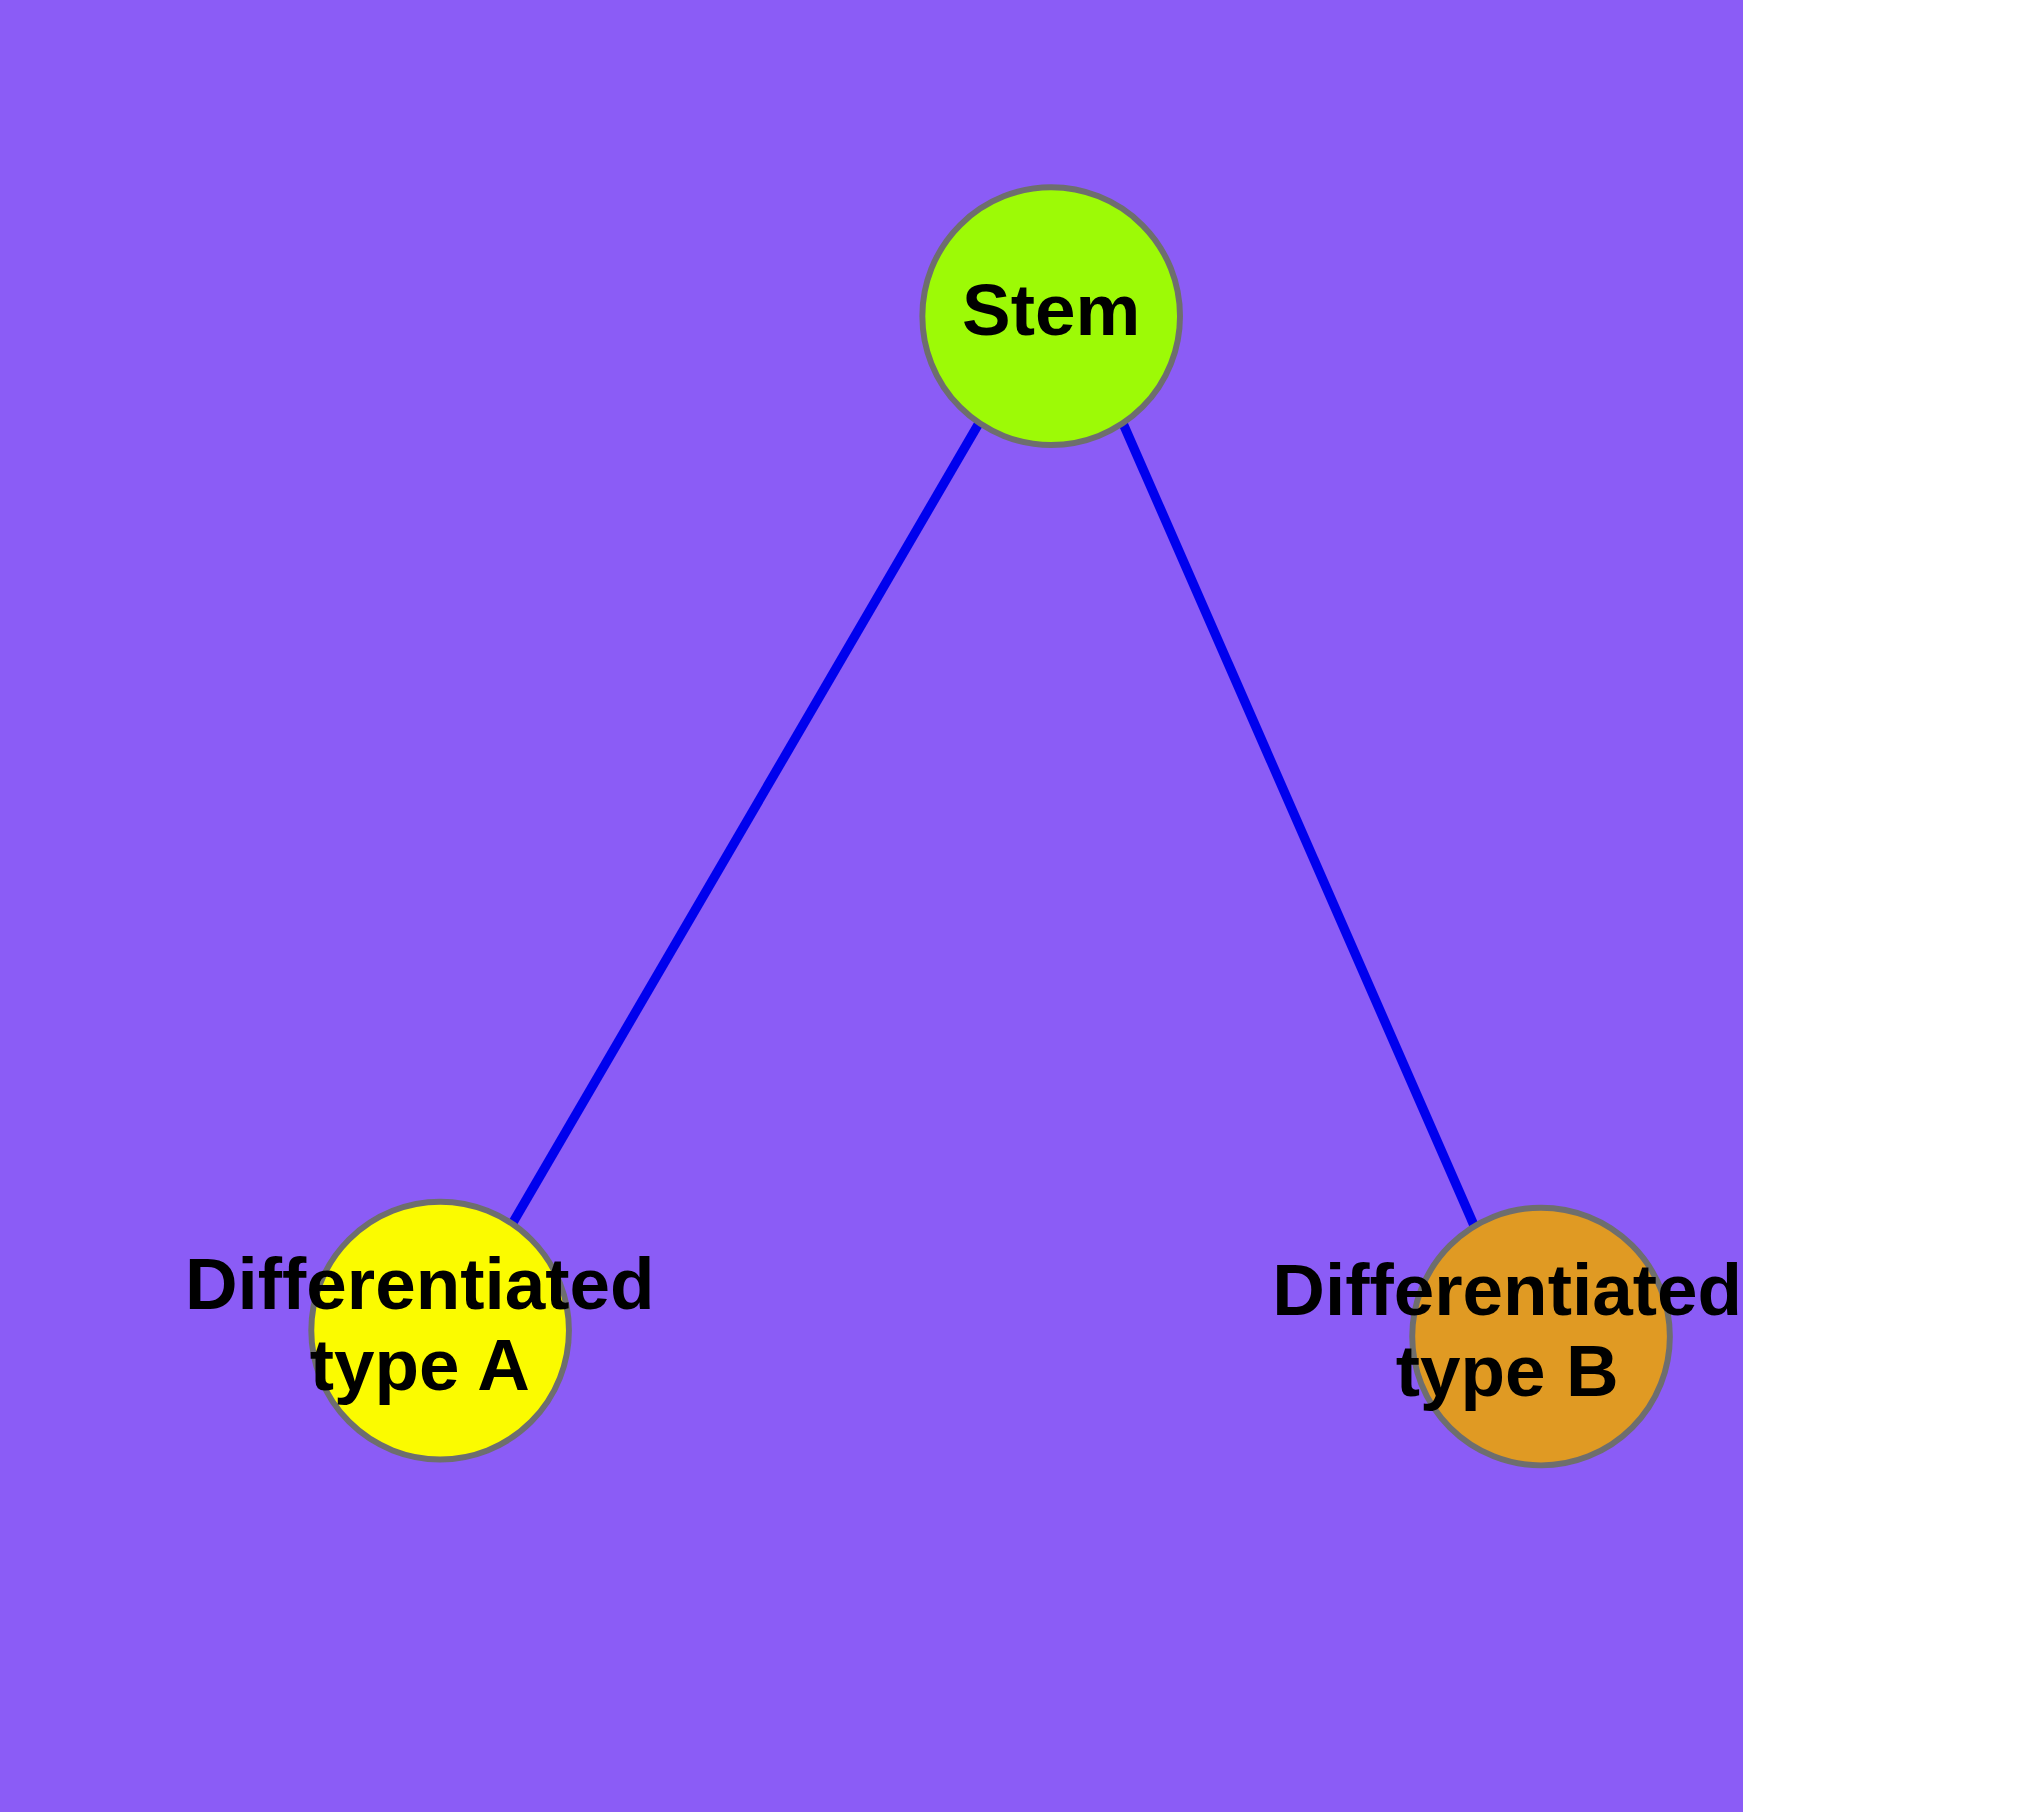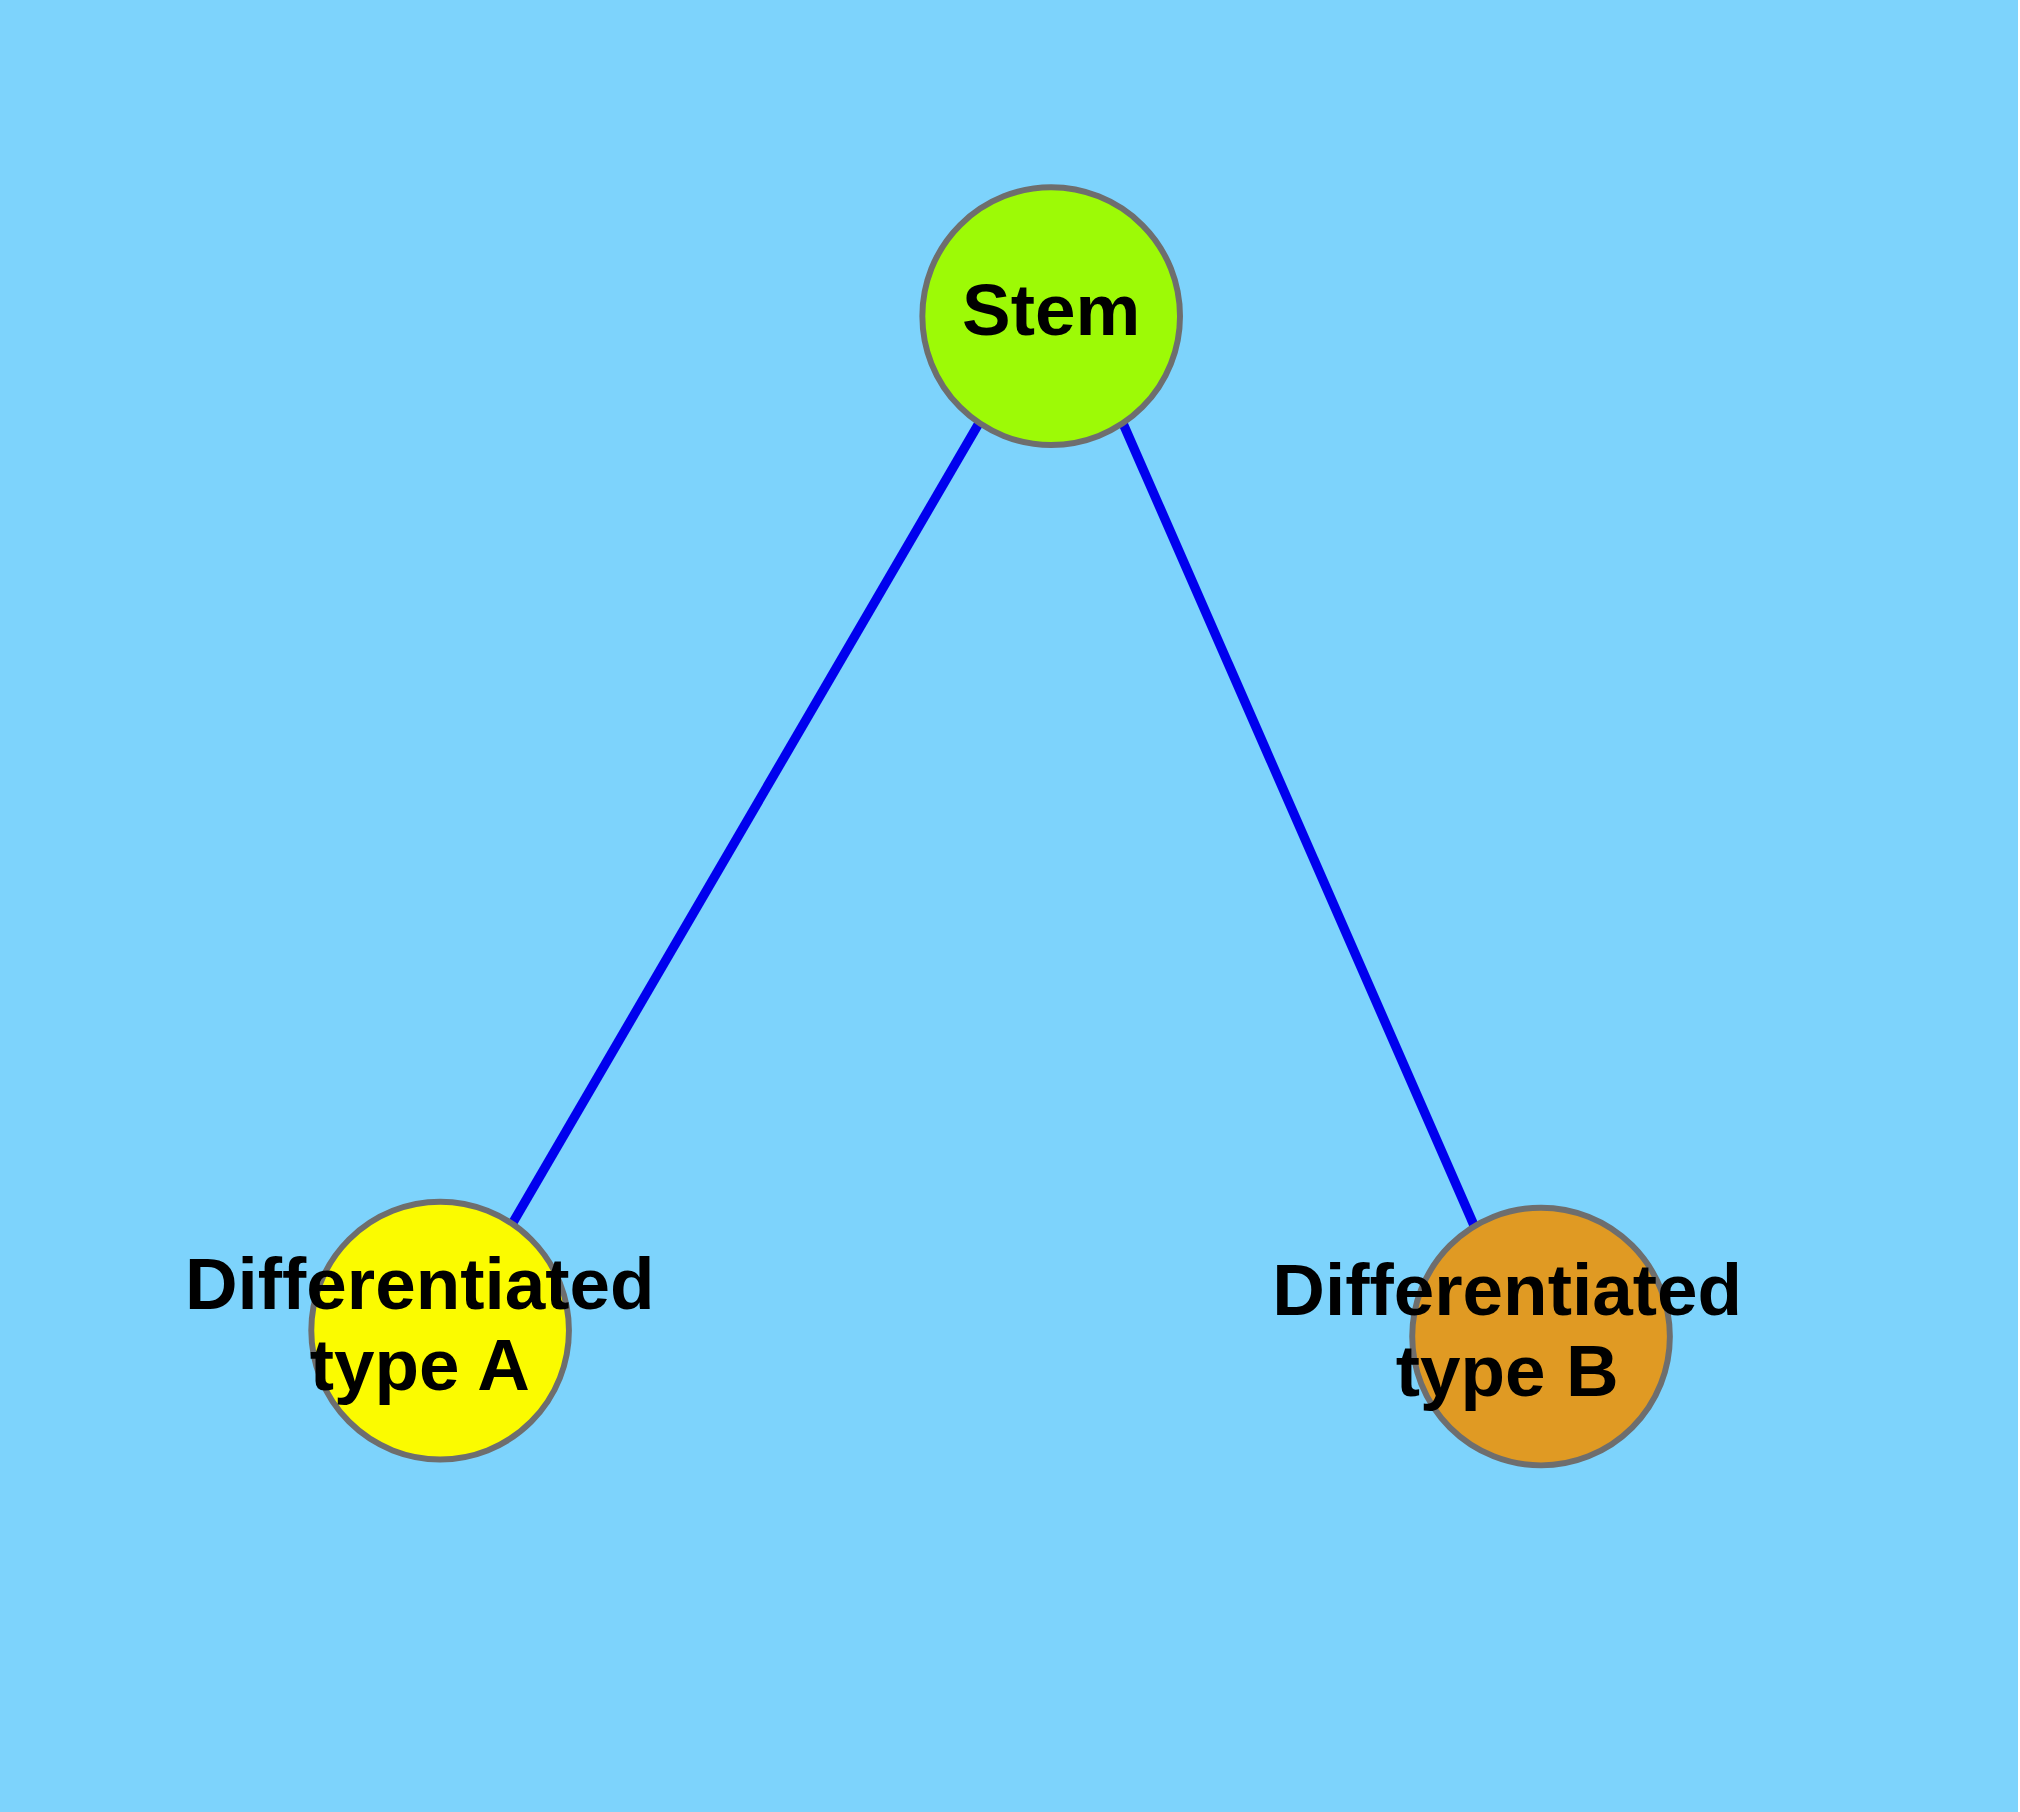--- a/index.html
+++ b/index.html
@@ -2,23 +2,23 @@
 <html style="font-size:13.6px"><head>
 <meta charset="utf-8">
 <style>
   html, body {
     margin: 0;
     padding: 0;
     background: #ffffff;
   }
   #canvas {
     position: relative;
-    width: 2018px;
+    width: 1743px;
     height: 1812px;
-    background: #7dd3fc;
+    background: #8b5cf6;
     overflow: hidden;
     font-family: "Liberation Sans", sans-serif;
   }
   #graph-svg {
     position: absolute;
     top: 0;
     left: 0;
     width: 2021px;
     height: 1812px;
     display: block;

